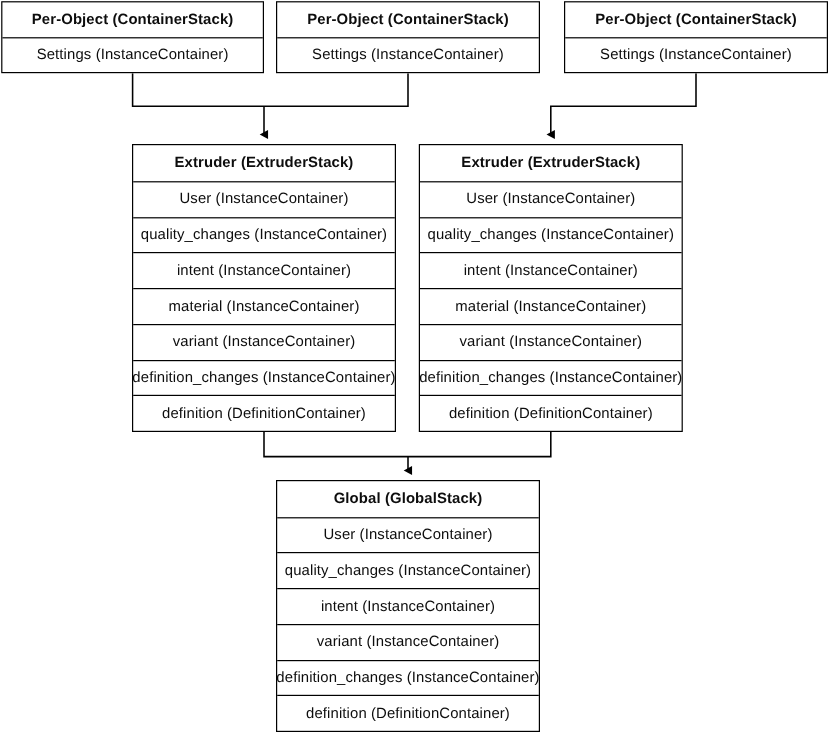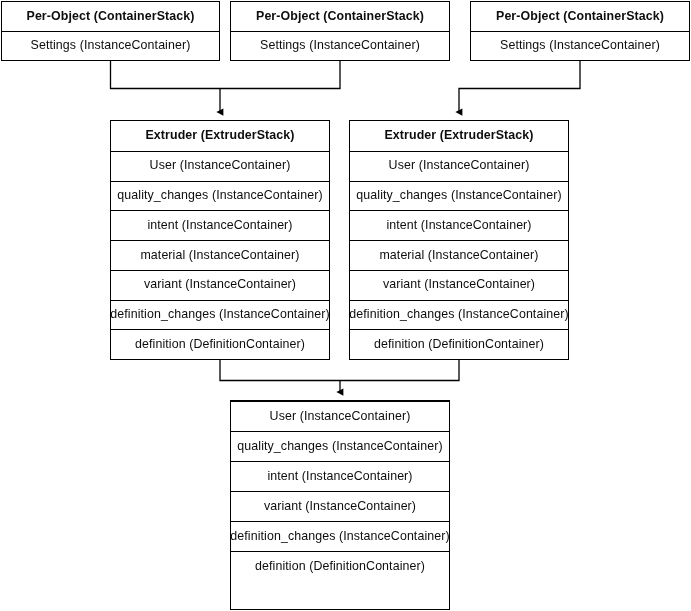--- a/index.html
+++ b/index.html
@@ -126,20 +126,21 @@
     <div class="node-row ex-row">User (InstanceContainer)</div>
     <div class="node-row ex-row">quality_changes (InstanceContainer)</div>
     <div class="node-row ex-row">intent (InstanceContainer)</div>
     <div class="node-row ex-row">material (InstanceContainer)</div>
     <div class="node-row ex-row">variant (InstanceContainer)</div>
     <div class="node-row ex-row">definition_changes (InstanceContainer)</div>
     <div class="node-row ex-row">definition (DefinitionContainer)</div>
   </div>
 
   <div class="node gl1">
+    <div class="node-row gl-row header">Global (GlobalStack)</div>
     <div class="node-row gl-row">User (InstanceContainer)</div>
     <div class="node-row gl-row">quality_changes (InstanceContainer)</div>
     <div class="node-row gl-row">intent (InstanceContainer)</div>
     <div class="node-row gl-row">variant (InstanceContainer)</div>
     <div class="node-row gl-row">definition_changes (InstanceContainer)</div>
     <div class="node-row gl-row">definition (DefinitionContainer)</div>
   </div>
 
 </div>
 

